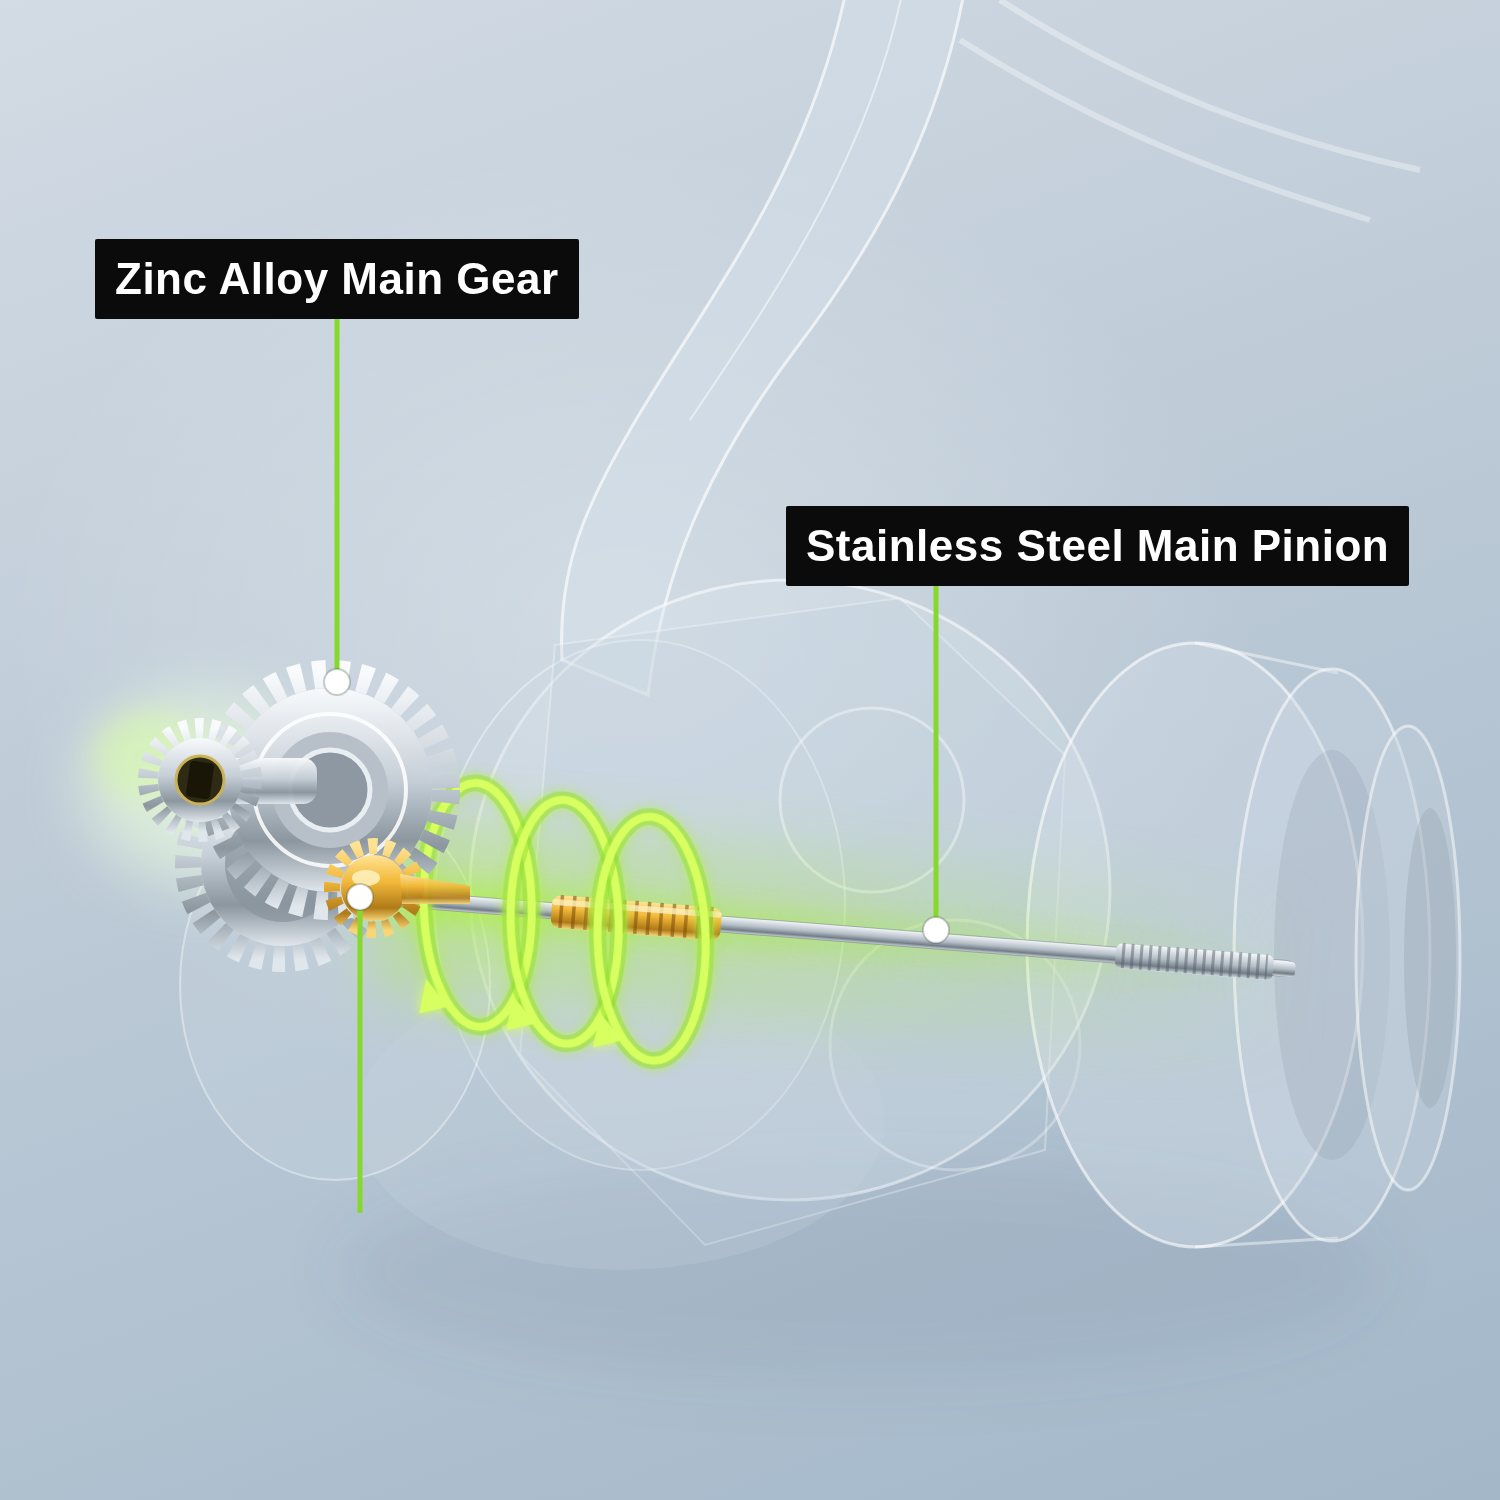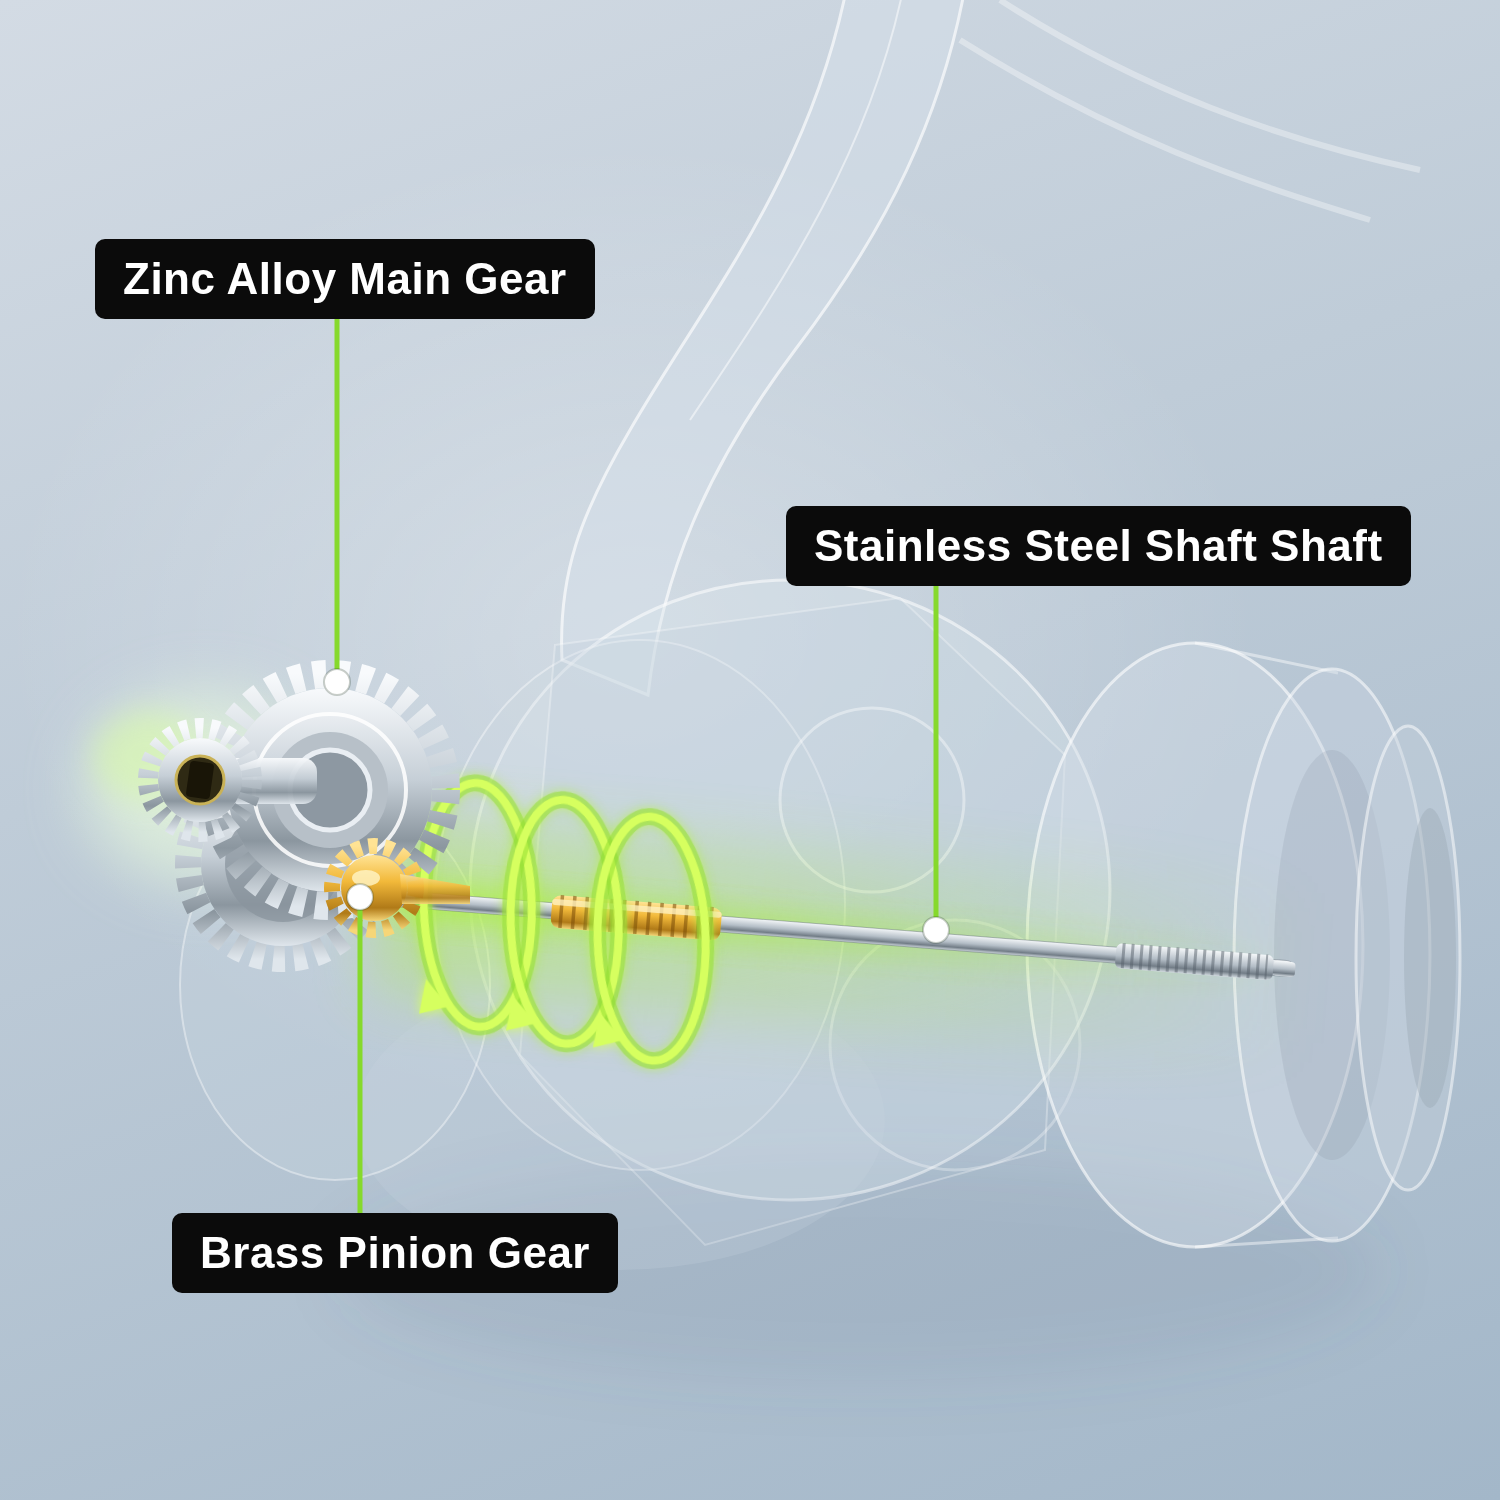--- a/index.html
+++ b/index.html
@@ -13,22 +13,22 @@
     font-family:"Liberation Sans", sans-serif;
   }
   #scene{position:absolute;left:0;top:0;width:1500px;height:1500px;}
   .callout{
     position:absolute;
     background:#0b0b0b;
     color:#ffffff;
     font-weight:700;
     font-size:44px;
     line-height:1;
-    padding:18px 28px;
-    border-radius:10px;
+    padding:18px 20px;
+    border-radius:2px;
     display:inline-flex;
     align-items:center;
     white-space:nowrap;
     letter-spacing:0.5px;
   }
   #label-main-gear{left:95px;top:239px;}
   #label-main-shaft{left:786px;top:506px;}
   #label-pinion-gear{left:172px;top:1213px;}
   #footnote{
     position:absolute;
@@ -184,18 +184,17 @@
       <line x1="936" y1="584" x2="936" y2="930" stroke="#86d92c" stroke-width="5"></line>
       <line x1="360" y1="897" x2="360" y2="1213" stroke="#86d92c" stroke-width="5"></line>
       <circle cx="337" cy="682" r="13" fill="#ffffff" stroke="rgba(40,60,40,0.25)" stroke-width="2"></circle>
       <circle cx="936" cy="930" r="13" fill="#ffffff" stroke="rgba(40,60,40,0.25)" stroke-width="2"></circle>
       <circle cx="360" cy="897" r="13" fill="#ffffff" stroke="rgba(40,60,40,0.25)" stroke-width="2"></circle>
     </g>
   </svg>
 
   <div id="label-main-gear" class="callout">Zinc Alloy Main Gear</div>
 
-  <div id="label-main-shaft" class="callout">Stainless Steel Shaft Shaft</div>
-
-  <div id="label-pinion-gear" class="callout">Brass Pinion Gear</div>
+  <div id="label-main-shaft" class="callout">Stainless Steel Main Pinion</div>
+
 
 
 </div>
 
 </body></html>

